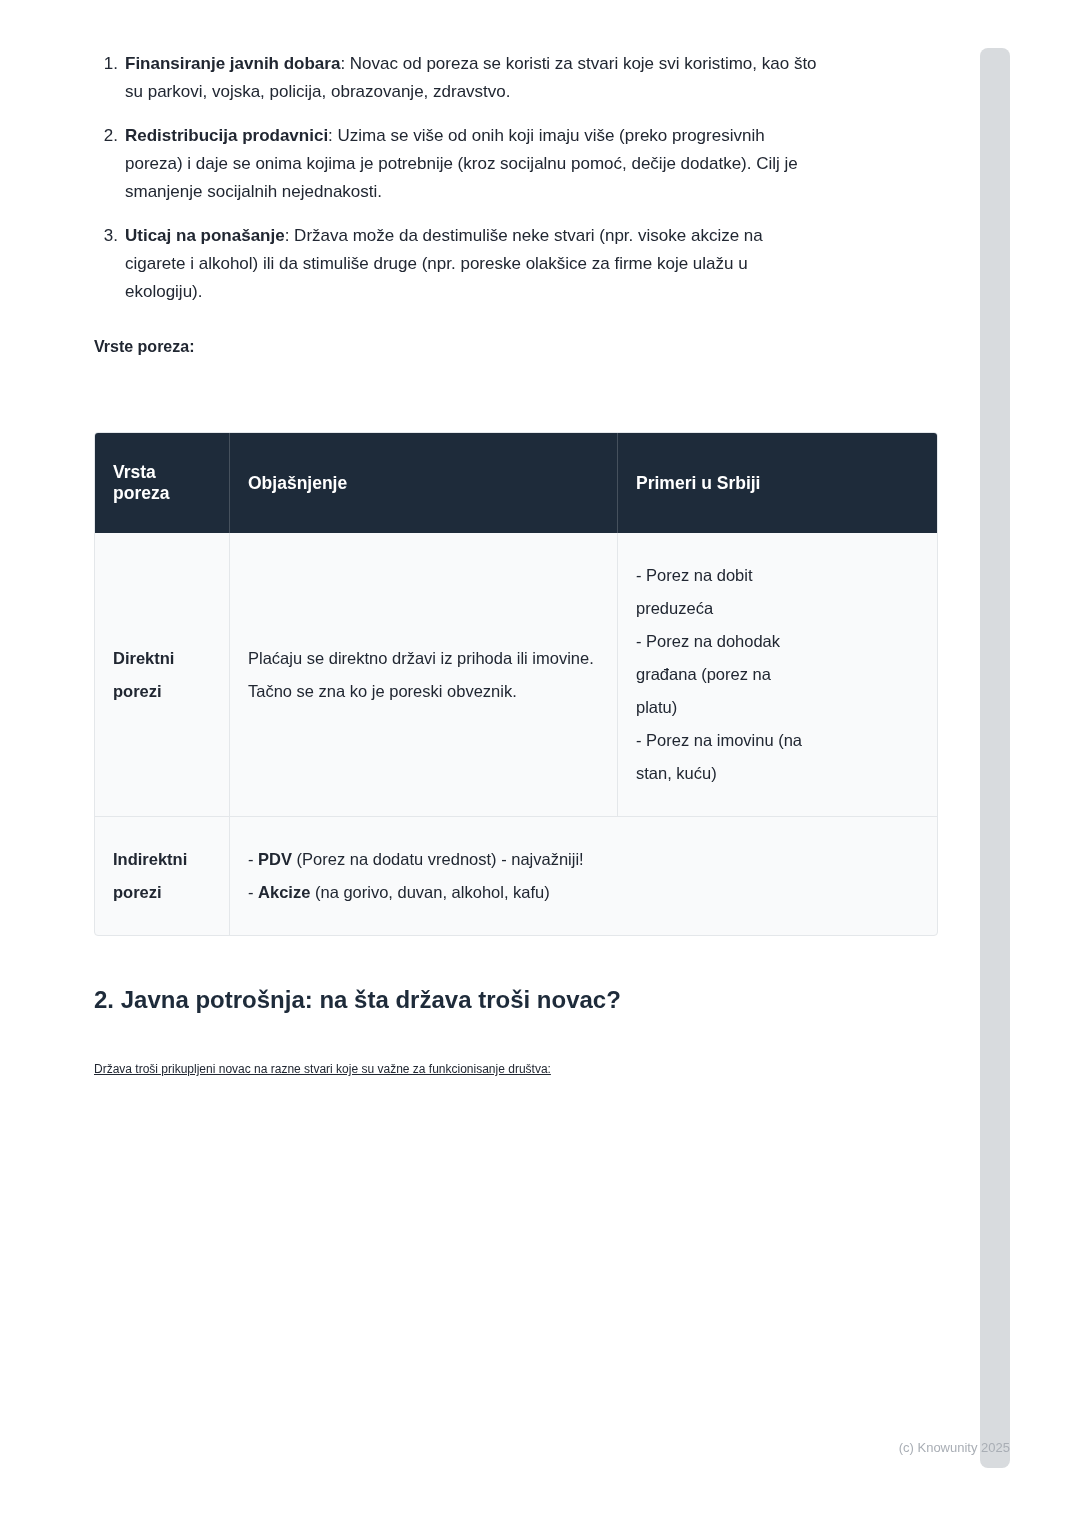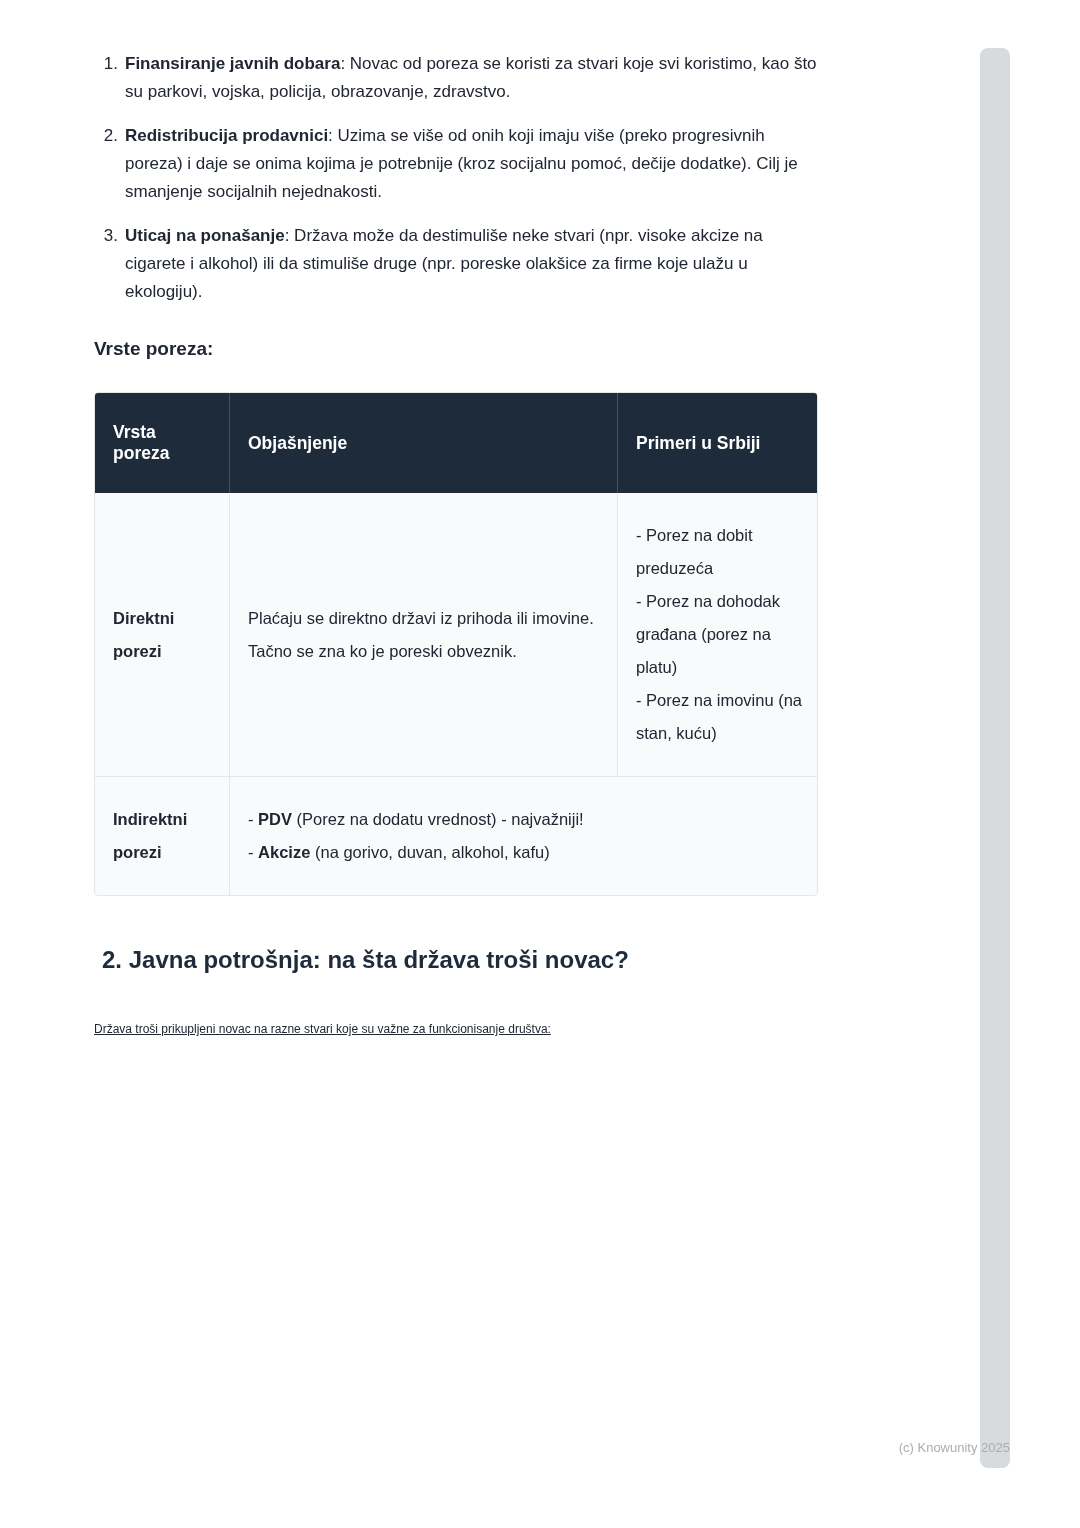--- a/index.html
+++ b/index.html
@@ -23,29 +23,29 @@
     gap: 7px;
     font-size: 17px;
     line-height: 28px;
     margin-bottom: 16px;
   }
   .list-num { min-width: 24px; text-align: right; flex: 0 0 auto; }
   .list-text { flex: 1 1 auto; }
   .list-text strong { font-weight: 700; }
 
   .vrste-heading {
-    font-size: 19px;
+    font-size: 16px;
     font-weight: 700;
     margin-top: 32px;
   }
 
   
   .tax-table {
-    margin-top: 32px;
-    width: 724px;
+    margin-top: 76px;
+    width: 844px;
     border: 1px solid #e4e7ea;
     border-radius: 4px;
     overflow: hidden;
     background: #f9fafb;
   }
   .tbl-header {
     display: grid;
     grid-template-columns: 134px 388px 208px;
     background: #1e2b3a;
     color: #ffffff;
@@ -90,21 +90,20 @@
     text-align: justify;
   }
   .callout strong { font-weight: 700; }
 
   
   .section-heading {
     margin-top: 50px;
     font-size: 24px;
     font-weight: 700;
     color: #1e2b3a;
-    margin-left: 8px;
   }
   .section-paragraph {
     margin-top: 40px;
     font-size: 12px;
     line-height: 30px;
     text-align: justify;
     text-decoration: underline;
   }
 
   

